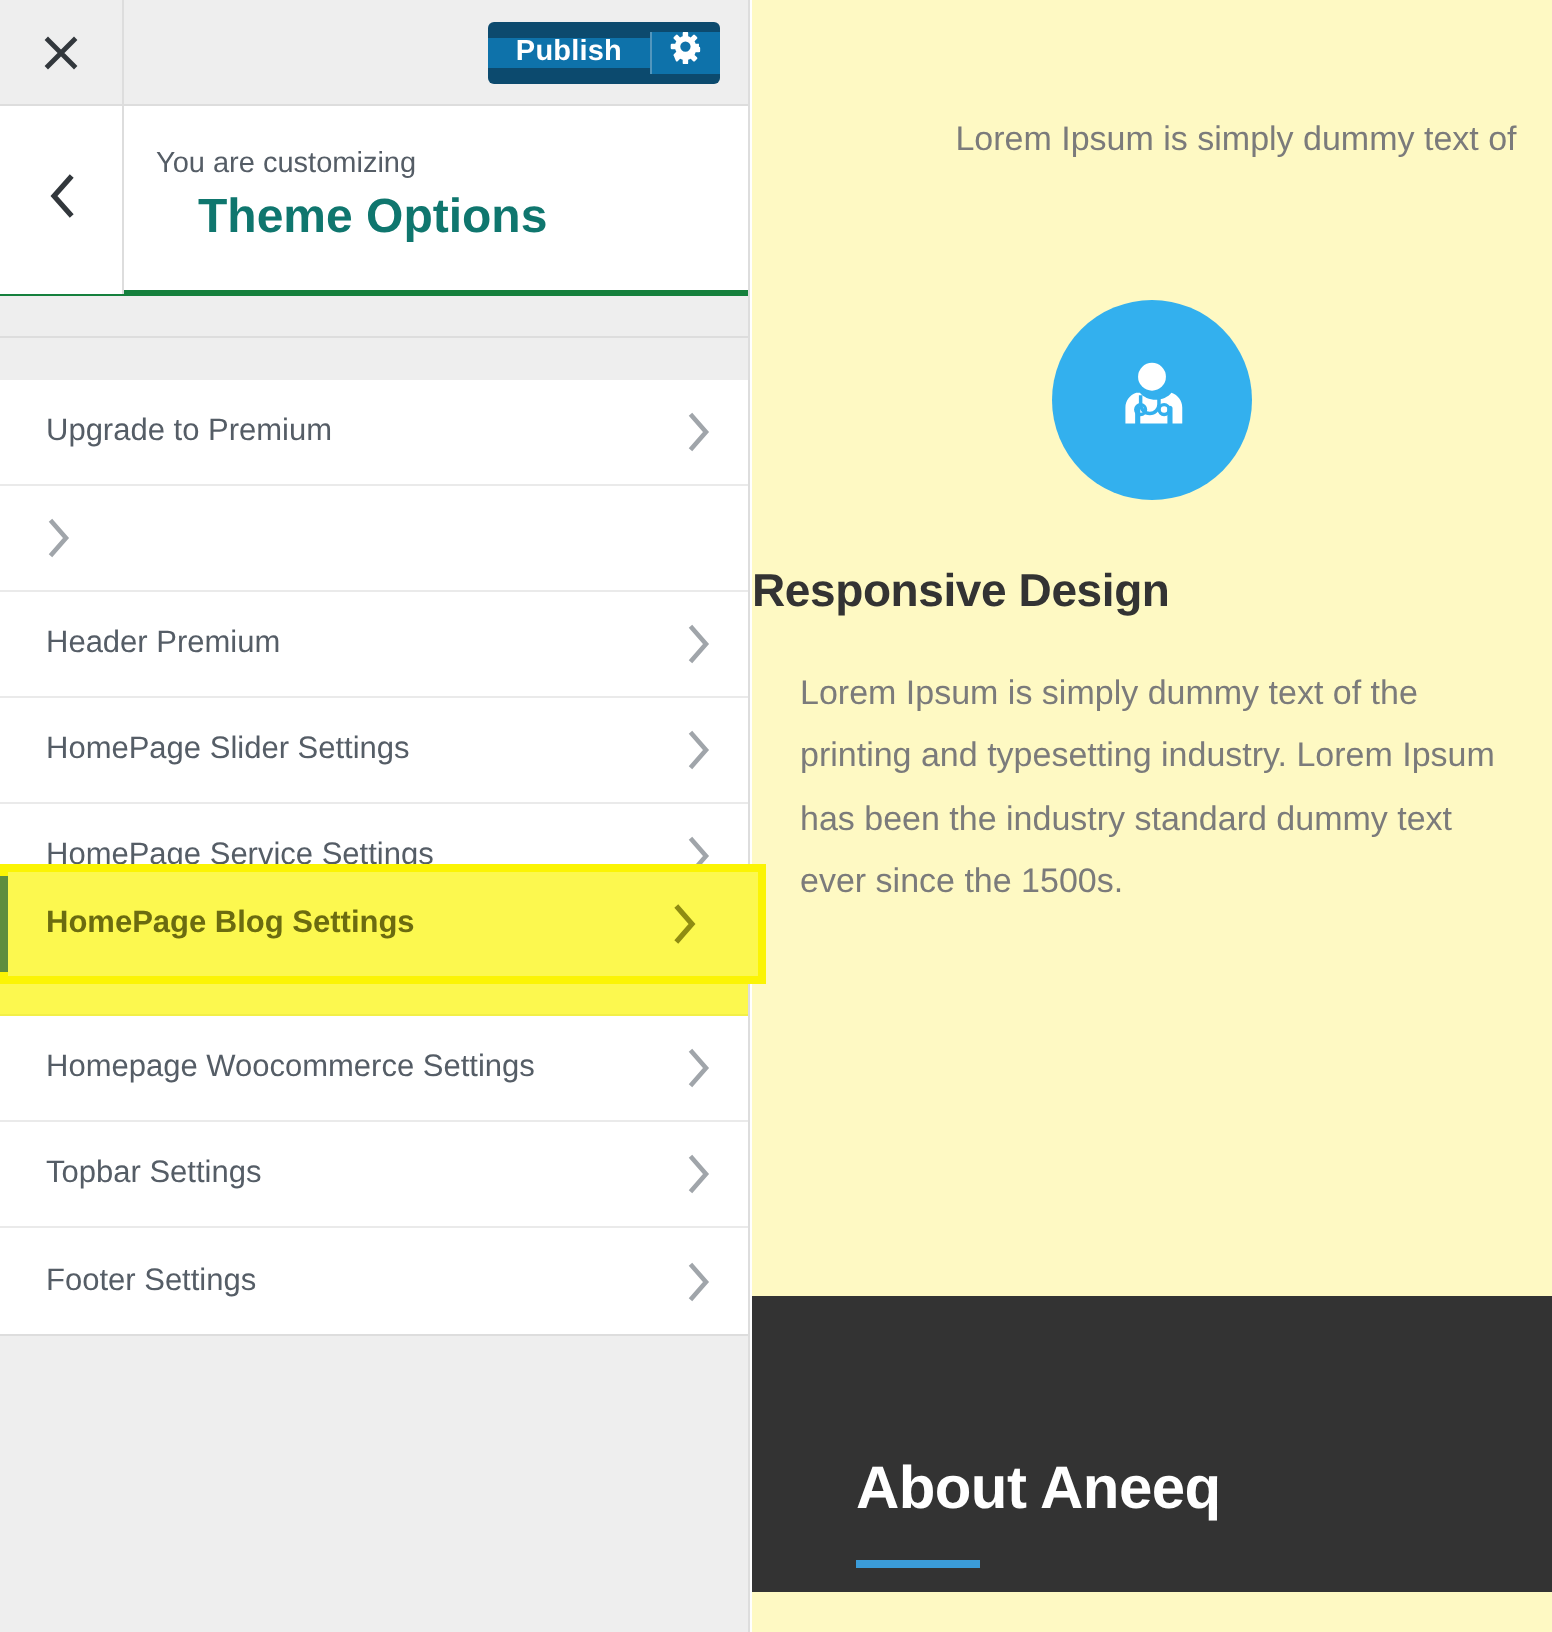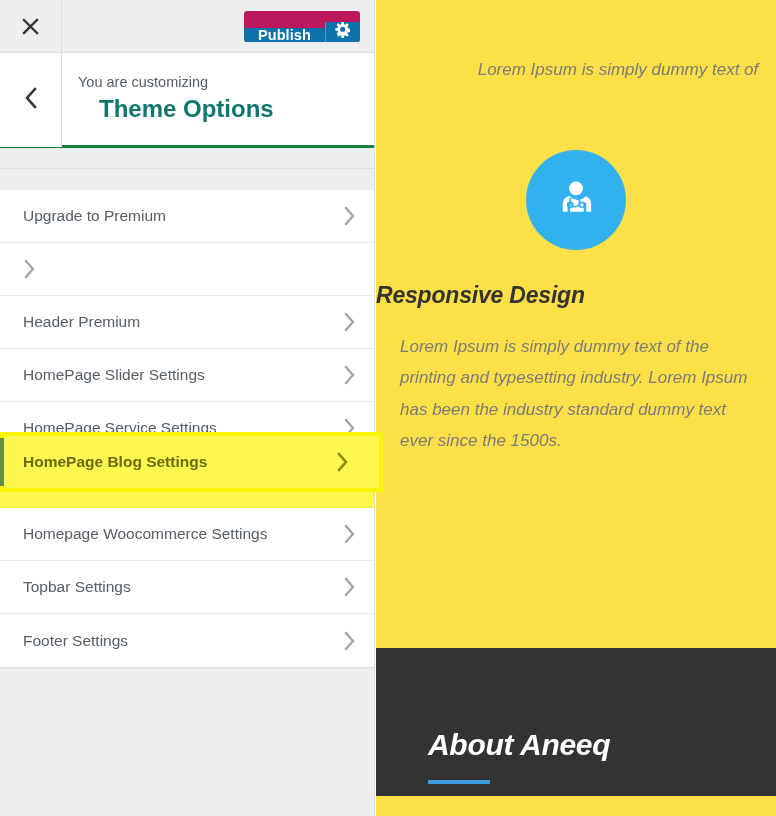--- a/index.html
+++ b/index.html
@@ -48,25 +48,25 @@
     justify-content: center;
     cursor: pointer;
     background: #eeeeee;
   }
   .cz-close svg { display:block; }
   .cz-actions {
     position: absolute;
     right: 14px;
     top: 11px;
     display: flex;
-    align-items: flex-end;
+    align-items: center;
     height: 31px;
     border-radius: 3px;
     overflow: hidden;
-    background: #be185d;
+    background: #0c4a6e;
   }
   .cz-publish {
     background: #0e72aa;
     color: #ffffff;
     font-size: 14.5px;
     font-weight: 700;
     padding: 0 14px;
     display: flex;
     align-items: center;
     justify-content: center;
@@ -235,23 +235,22 @@
     height: 160px;
   }
 
   
   #preview-pane {
     position: absolute;
     left: 376px;
     top: 0;
     width: 400px;
     height: 816px;
-    background: #fde047;
+    background: #fef9c3;
     overflow: hidden;
-    font-style: italic;
   }
   .pv-lead {
     position: absolute;
     left: 0;
     top: 60px;
     width: 400px;
     text-align: center;
     font-size: 17px;
     color: #7b7b7b;
     white-space: nowrap;

